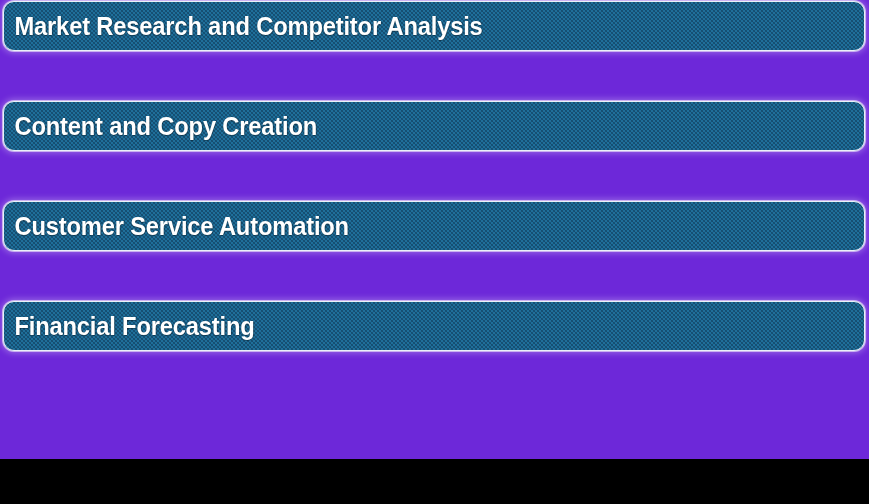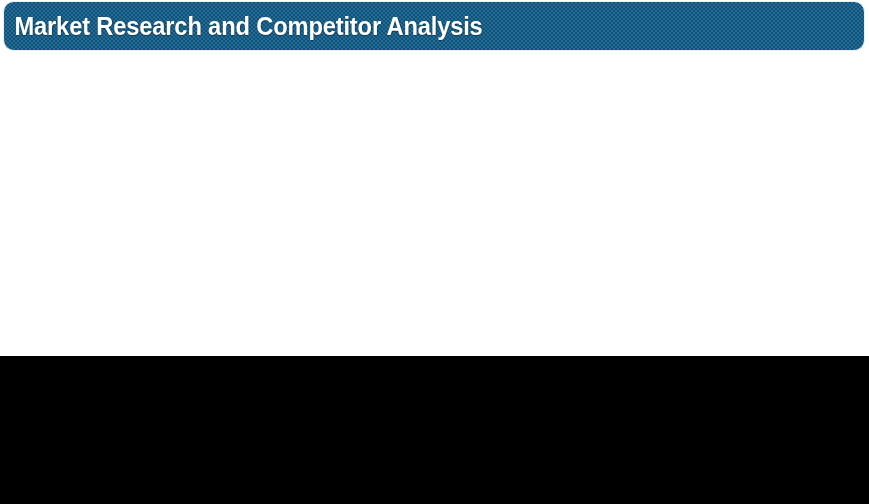--- a/index.html
+++ b/index.html
@@ -13,22 +13,22 @@
     overflow: hidden;
     font-family: "Liberation Sans", sans-serif;
     position: relative;
   }
 
   #banner-list {
     position: absolute;
     left: 0;
     top: 0;
     width: 869px;
-    height: 356px;
-    background: #ffffff;
+    height: 459px;
+    background: #6d28d9;
   }
 
   .banner-row {
     position: absolute;
     left: 3px;
     width: 862px;
     height: 50px;
     box-sizing: border-box;
   }
 
@@ -88,17 +88,32 @@
 <body>
 
 <div id="banner-list">
 
   <div class="banner-row" style="top:1px;">
     <div class="banner-bar">
       <span class="banner-label">Market Research and Competitor Analysis</span>
     </div>
   </div>
 
+  <div class="banner-row" style="top:101px;">
+    <div class="banner-bar">
+      <span class="banner-label">Content and Copy Creation</span>
+    </div>
+  </div>
 
+  <div class="banner-row" style="top:201px;">
+    <div class="banner-bar">
+      <span class="banner-label">Customer Service Automation</span>
+    </div>
+  </div>
 
+  <div class="banner-row" style="top:301px;">
+    <div class="banner-bar">
+      <span class="banner-label">Financial Forecasting</span>
+    </div>
+  </div>
 
 
 </div>
 
 </body></html>

